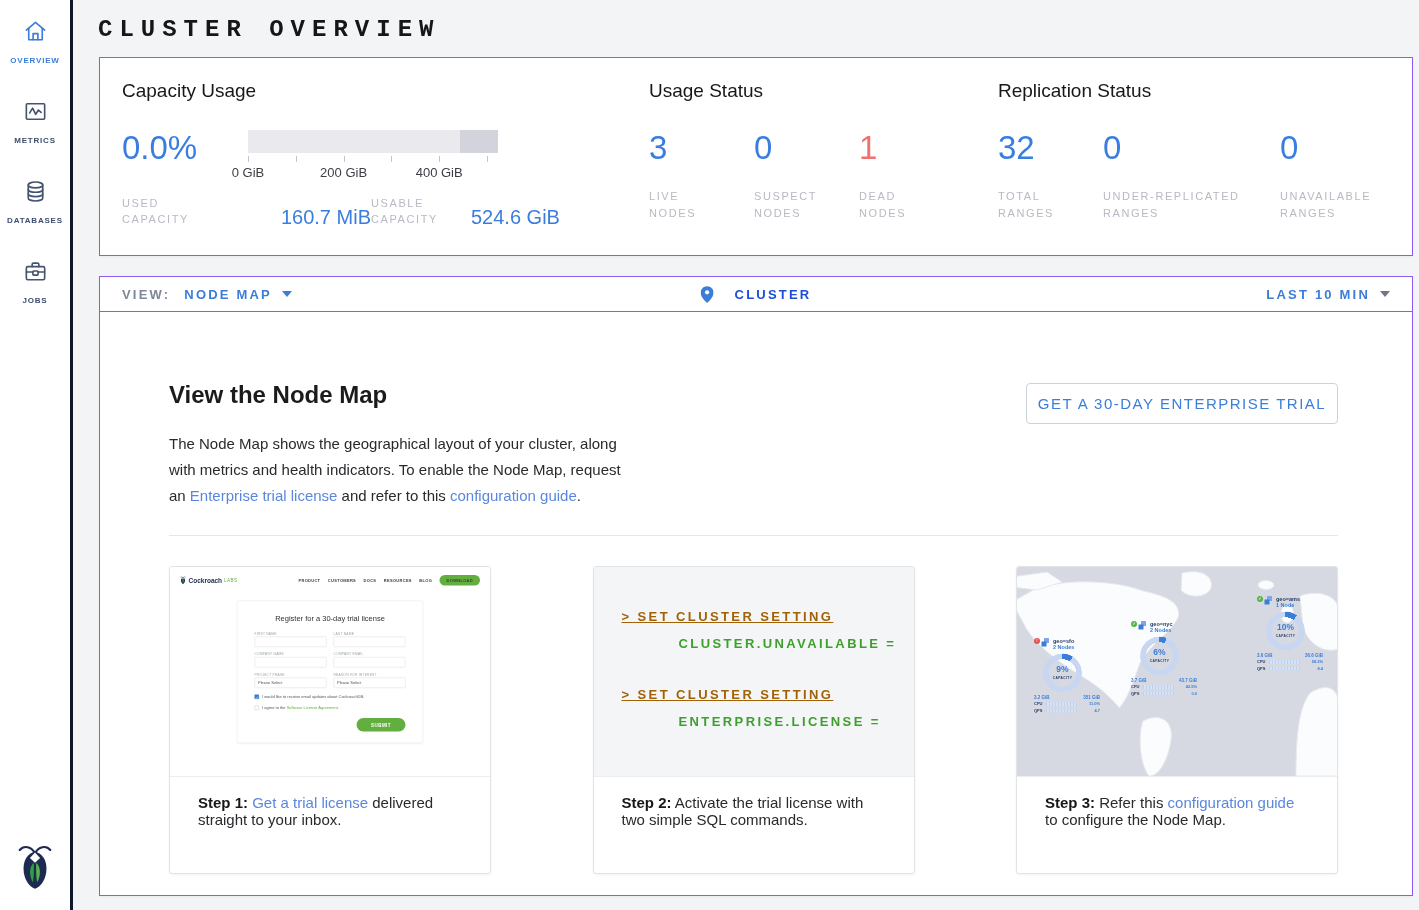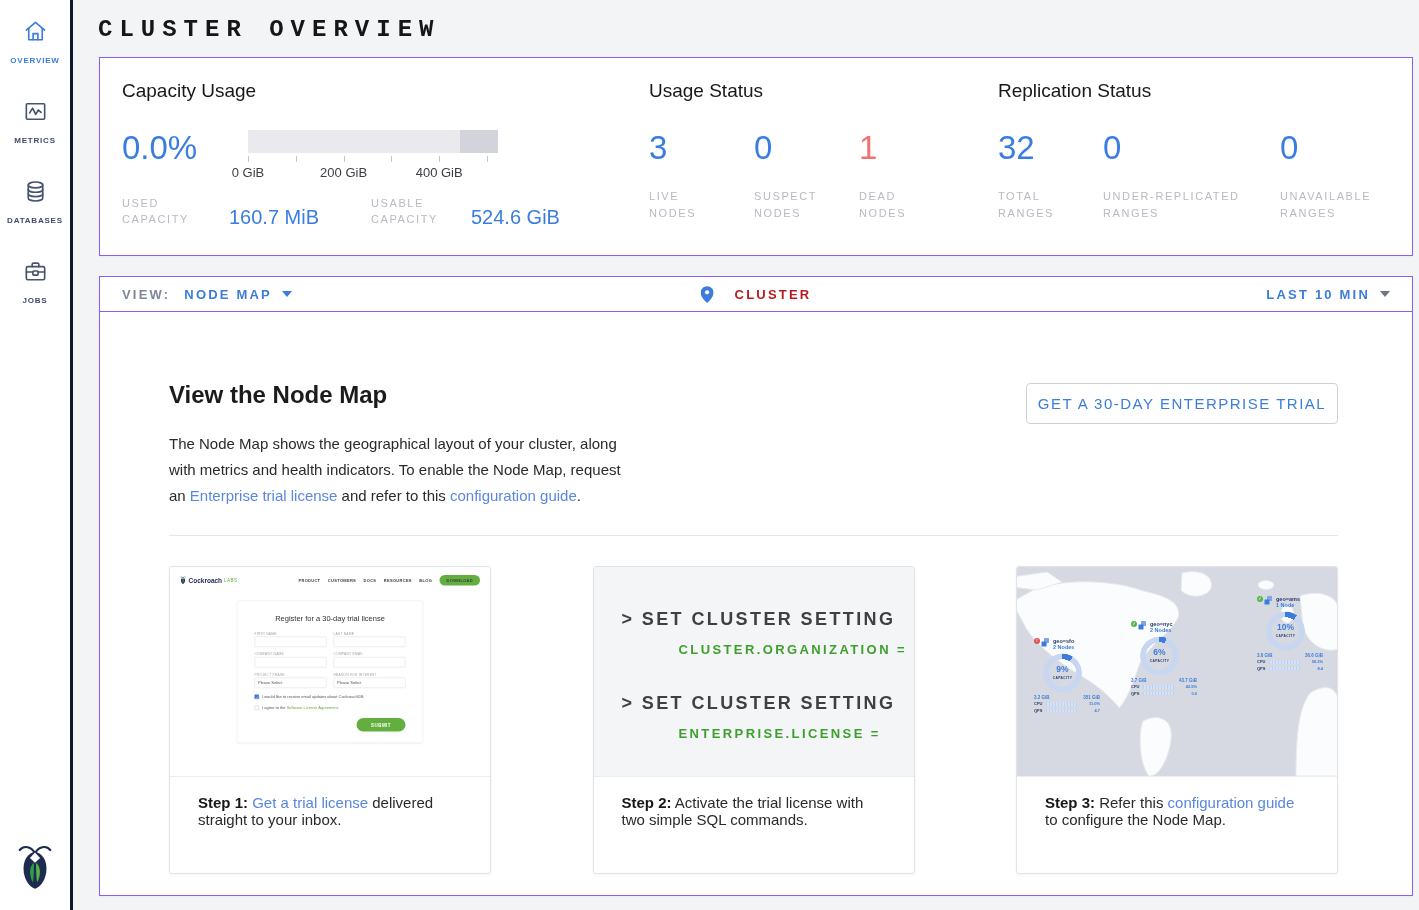--- a/index.html
+++ b/index.html
@@ -46,34 +46,34 @@
   .gauge-bar { position:relative; height:23px; background:#e9e9ee; }
   .gauge-dark { position:absolute; right:0; top:0; width:38px; height:100%; background:#d2d3db; }
   .gauge-ticks { position:relative; height:7px; margin-top:3px; width:239px; }
   .gauge-ticks i { position:absolute; top:0; width:1px; height:6px; background:#c3c4cc; }
   .gauge-axis { position:relative; height:16px; margin-top:2px; width:239px; }
   .gauge-axis span { position:absolute; transform:translateX(-50%); font-size:13px; color:#3d3d45; white-space:nowrap; }
   .cap-bottom { display:flex; align-items:flex-end; margin-top:14px; }
   .cap-lbl { font-size:11px; letter-spacing:1.6px; color:#b7bac2; line-height:16px; }
   .cap-lbl.l1 { width:107px; }
   .cap-lbl.l2 { width:100px; }
-  .cap-val { font-size:20px; color:#3a7de1; line-height:20px; }
+  .cap-val { font-size:20px; color:#3a7de1; line-height:20px;text-align:right; }
   .cap-val.v1 { width:142px; }
 
   
   .view-bar { margin-top:20px; height:36px; display:flex; align-items:center; position:relative;
     padding:0 22px; }
   .vb-left { display:flex; align-items:center; }
   .vb-label { font-size:13px; letter-spacing:2.2px; color:#7e8799; font-weight:600; }
   .vb-value { margin-left:14px; font-size:13px; letter-spacing:2.2px; color:#3b7dd8; font-weight:600; cursor:pointer; display:flex; align-items:center; }
   .caret { display:inline-block; width:0; height:0; border-left:5px solid transparent;
     border-right:5px solid transparent; border-top:6px solid #3b7dd8; margin-left:10px; }
   .caret.gray { border-top-color:#6f7686; }
   .vb-center { position:absolute; left:50%; transform:translateX(-50%); display:flex; align-items:center; }
-  .vb-cluster { margin-left:21px; font-size:13px; letter-spacing:2.2px; color:#b91c1c; font-weight:600;text-align:center; }
+  .vb-cluster { margin-left:21px; font-size:13px; letter-spacing:2.2px; color:#1d4ed8; font-weight:600;text-align:center; }
   .vb-right { margin-left:auto; display:flex; align-items:center; cursor:pointer; }
   .vb-time { font-size:13px; letter-spacing:2.2px; color:#3b7dd8; font-weight:600; }
 
   
   .map-section { border-top:none; height:584px; position:relative; padding:69px 74px 0 69px; }
   .nm-heading { font-size:24px; font-weight:600; color:#1b1b1e; }
   .nm-desc { margin-top:22px; width:460px; font-size:15px; line-height:26px; color:#2a2a2e; }
   a.link { color:#5a87dd; text-decoration:none; cursor:pointer; }
   .trial-btn { position:absolute; top:71px; right:74px; width:312px; height:41px; background:#fff;
     border:1px solid #ccd2dc; border-radius:4px; font-size:15px; letter-spacing:1.5px;
@@ -110,21 +110,21 @@
     flex:none; font-size:7px; line-height:9px; color:#fff; text-align:center; }
   .ms-check .cbx.checked { background:#3b7dd8; border-color:#3b7dd8; }
   .ms-check .ctext { font-size:8px; color:#555; }
   .ms-check .ctext .glink { color:#62ae3e; }
   .ms-submit { display:block; margin:16px 0 0 auto; background:#62ae3e; color:#fff; border:none;
     font-size:9px; font-weight:bold; letter-spacing:1px; width:98px; height:27px; border-radius:14px; }
 
   
   .code-media { background:#f4f5f7; padding:42px 0 0 28px; }
   .code-pair { margin-bottom:36px; }
-  .code-line1 { font-size:18px; font-weight:bold; letter-spacing:2.4px; color:#404040; }
+  .code-line1 { font-size:13px; font-weight:bold; letter-spacing:2.4px; color:#a16207;text-decoration:underline; }
   .code-line2 { margin:12px 0 0 57px; font-size:13px; font-weight:bold; letter-spacing:2.4px; color:#3da02d; }
 
   
   .map-wrap { width:320px; height:209px; overflow:hidden; }
   .map2x { width:640px; height:418px; transform:scale(.5); transform-origin:0 0; position:relative;
     background:#d6d9e1; }
   .map2x svg.geo { position:absolute; left:0; top:0; }
   .loc { position:absolute; width:150px; }
   .loc-head { display:flex; align-items:flex-start; }
   .loc-dot { width:12px; height:12px; border-radius:50%; margin-right:3px; color:#fff; font-size:8px;
@@ -394,21 +394,21 @@
         <div class="card-caption">
           <b>Step 1:</b>
           <a class="link">Get a trial license</a><span> delivered straight to your inbox.</span>
         </div>
       </div>
 
       <div class="step-card">
         <div class="card-media code-media">
           <div class="code-pair">
             <div class="code-line1">&gt; SET CLUSTER SETTING</div>
-            <div class="code-line2">CLUSTER.ORGANIZATION =</div>
+            <div class="code-line2">CLUSTER.UNAVAILABLE =</div>
           </div>
           <div class="code-pair">
             <div class="code-line1">&gt; SET CLUSTER SETTING</div>
             <div class="code-line2">ENTERPRISE.LICENSE =</div>
           </div>
         </div>
         <div class="card-caption">
           <b>Step 2:</b><span> Activate the trial license with two simple SQL commands.</span>
         </div>
       </div>

